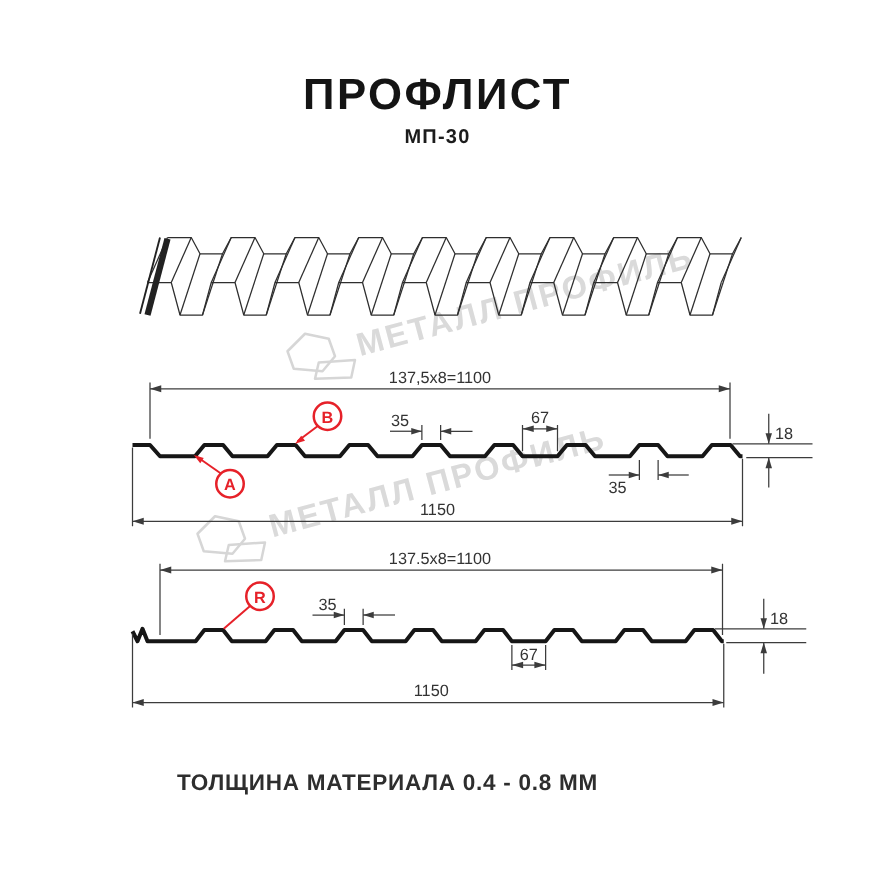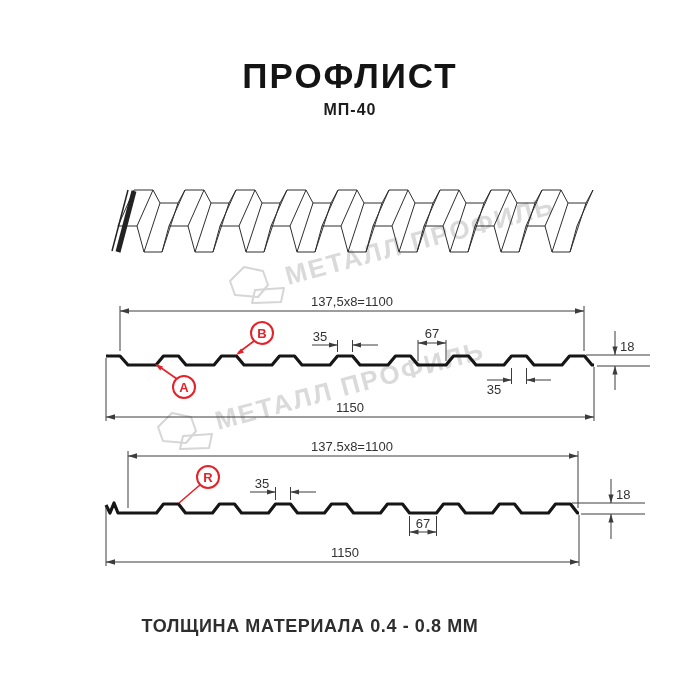--- a/index.html
+++ b/index.html
@@ -29,21 +29,21 @@
   .callout path{fill:#e62129;stroke:none;}
   .callout circle{fill:#fff;stroke:#e62129;stroke-width:2;}
   .callout text{font-size:13px;font-weight:700;fill:#e62129;text-anchor:middle;}
 </style>
 </head>
 <body>
 
 <div class="page">
 
   <div class="title">ПРОФЛИСТ</div>
-  <div class="subtitle">МП-40</div>
+  <div class="subtitle">МП-30</div>
 
   <svg class="drawing" width="700" height="700" viewBox="0 0 700 700">
 
     <g>
       <path class="wm-logo" d="M230,281 L244,267 L263,271 L268,285 L258,297 L235,295 Z"></path>
       <path class="wm-logo" d="M255,290 L284,288 L281,302 L252,303 Z"></path>
       <text class="wm-text" x="288" y="285" transform="rotate(-15 288 285)">МЕТАЛЛ ПРОФИЛЬ</text>
     </g>
     <g>
       <path class="wm-logo" d="M158,427 L172,413 L191,417 L196,431 L186,443 L163,441 Z"></path>

